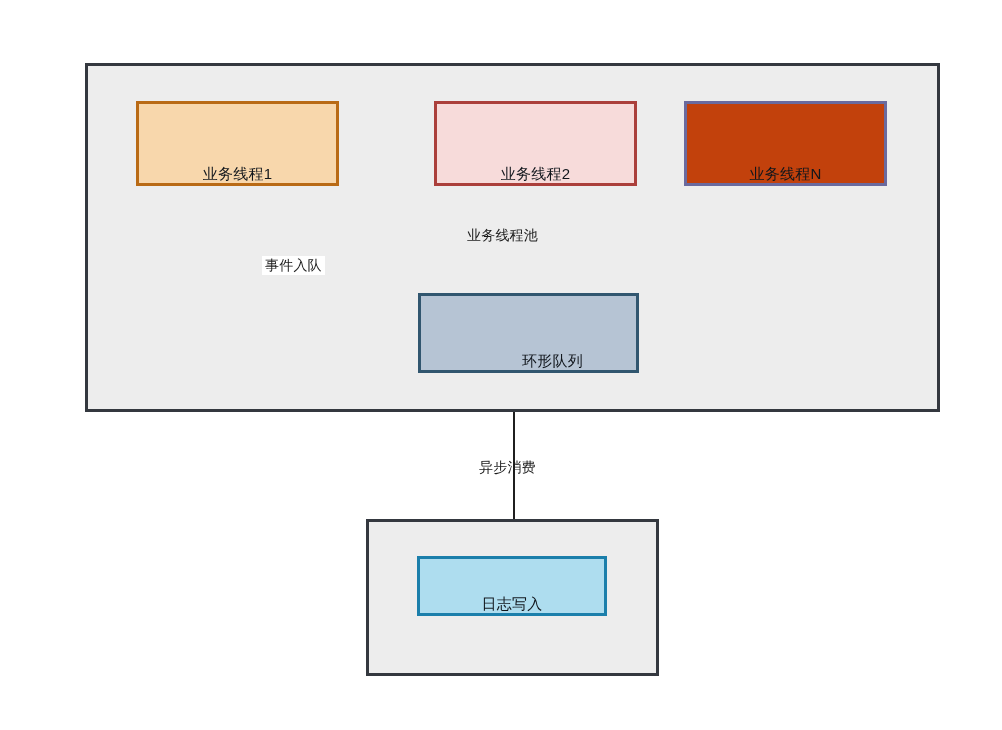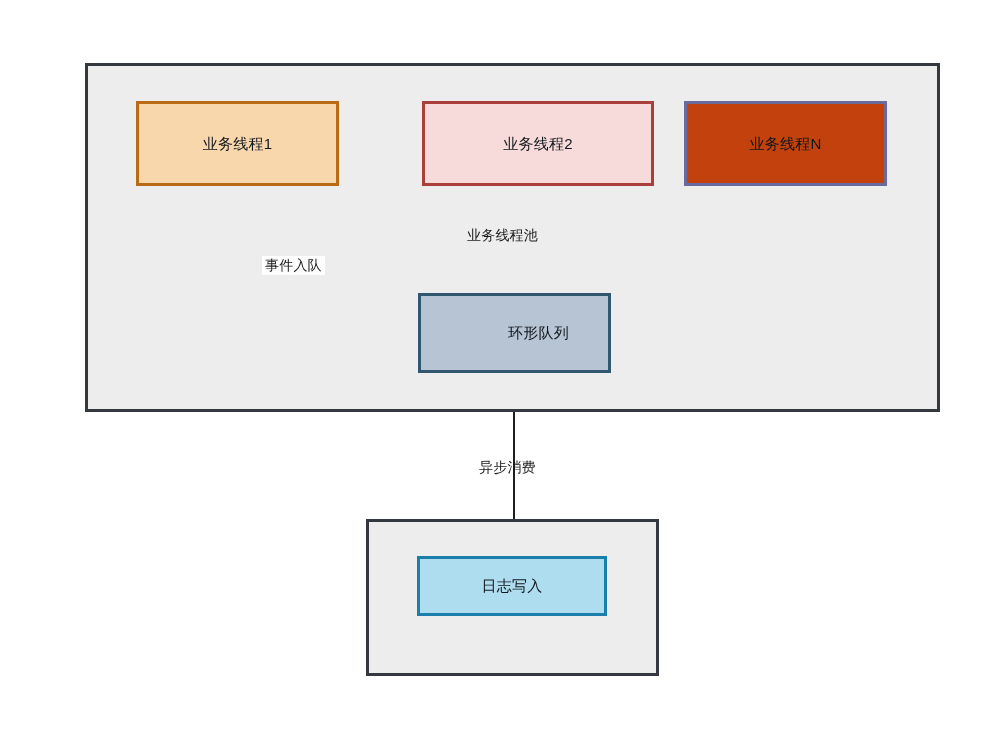--- a/index.html
+++ b/index.html
@@ -35,44 +35,44 @@
   #group-lower {
     left: 366px;
     top: 519px;
     width: 293px;
     height: 157px;
   }
   .node {
     position: absolute;
     box-sizing: border-box;
     display: flex;
-    align-items: center;
+    align-items: flex-end;
     justify-content: center;
     font-size: 15px;
     color: #11161c;
     line-height: 1.2;
     letter-spacing: 0.2px;
   }
   #node-thread1 {
     left: 136px; top: 101px; width: 203px; height: 85px;
     background: #f8d7ac;
     border: 3px solid #b96a15;
   }
   #node-thread2 {
-    left: 422px; top: 101px; width: 232px; height: 85px;
+    left: 434px; top: 101px; width: 203px; height: 85px;
     background: #f7dbda;
     border: 3px solid #ab3f3b;
   }
   #node-threadn {
     left: 684px; top: 101px; width: 203px; height: 85px;
     background: #c2410c;
     border: 3px solid #6a6a9e;
   }
   #node-ringqueue {
-    left: 418px; top: 293px; width: 193px; height: 80px;
+    left: 418px; top: 293px; width: 221px; height: 80px;
     background: #b6c4d4;
     border: 3px solid #31566f;
     padding-left: 48px;
   }
   #node-logwrite {
     left: 417px; top: 556px; width: 190px; height: 60px;
     background: #aeddef;
     border: 3px solid #1b7fab;
   }
   .edge-label {

